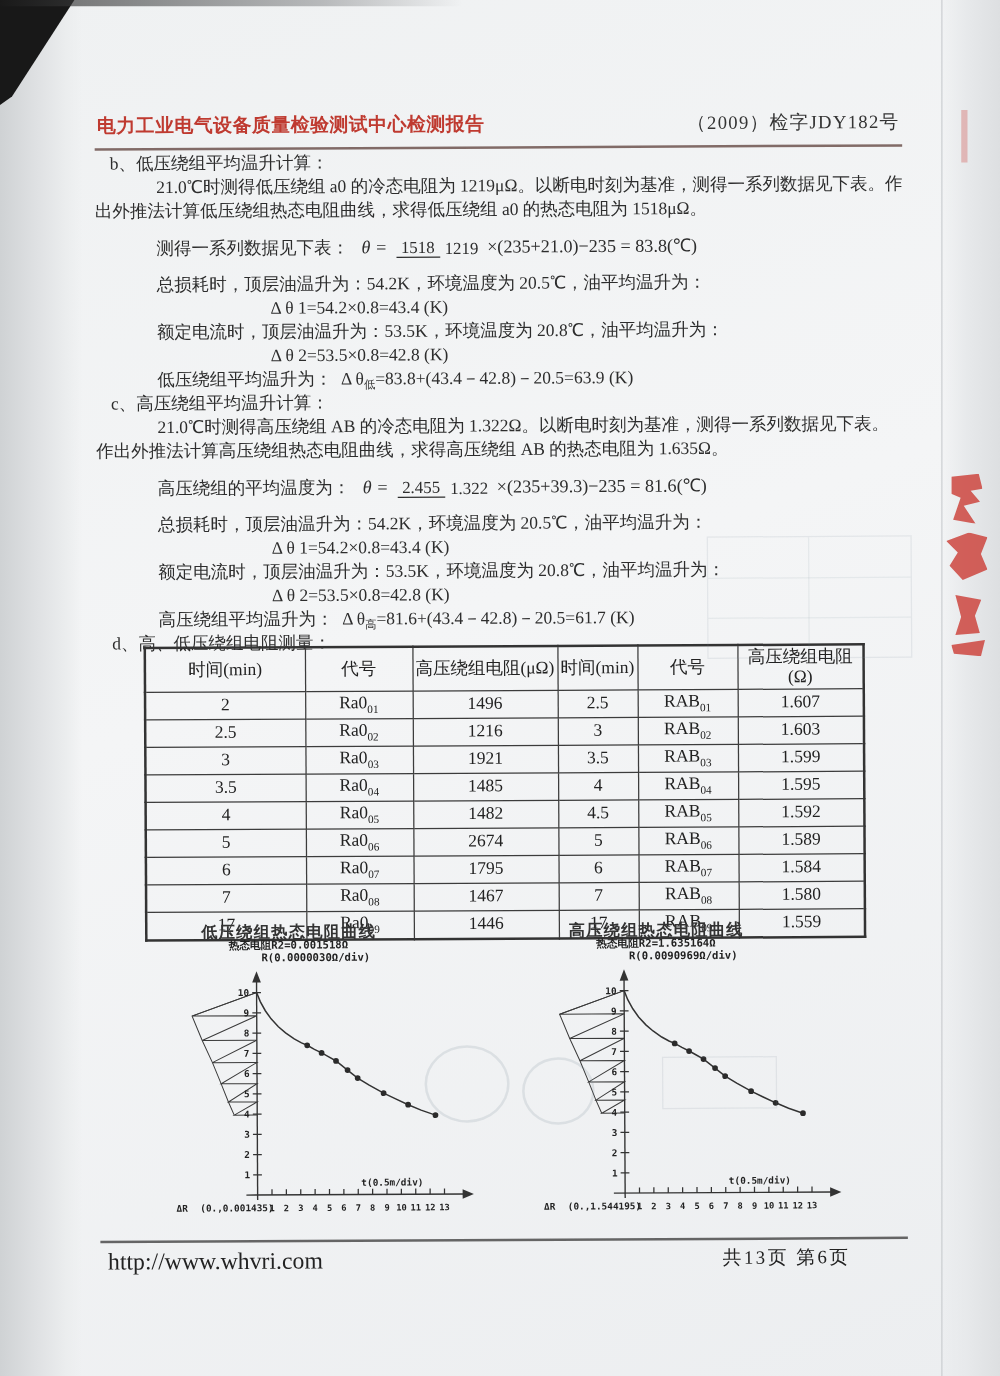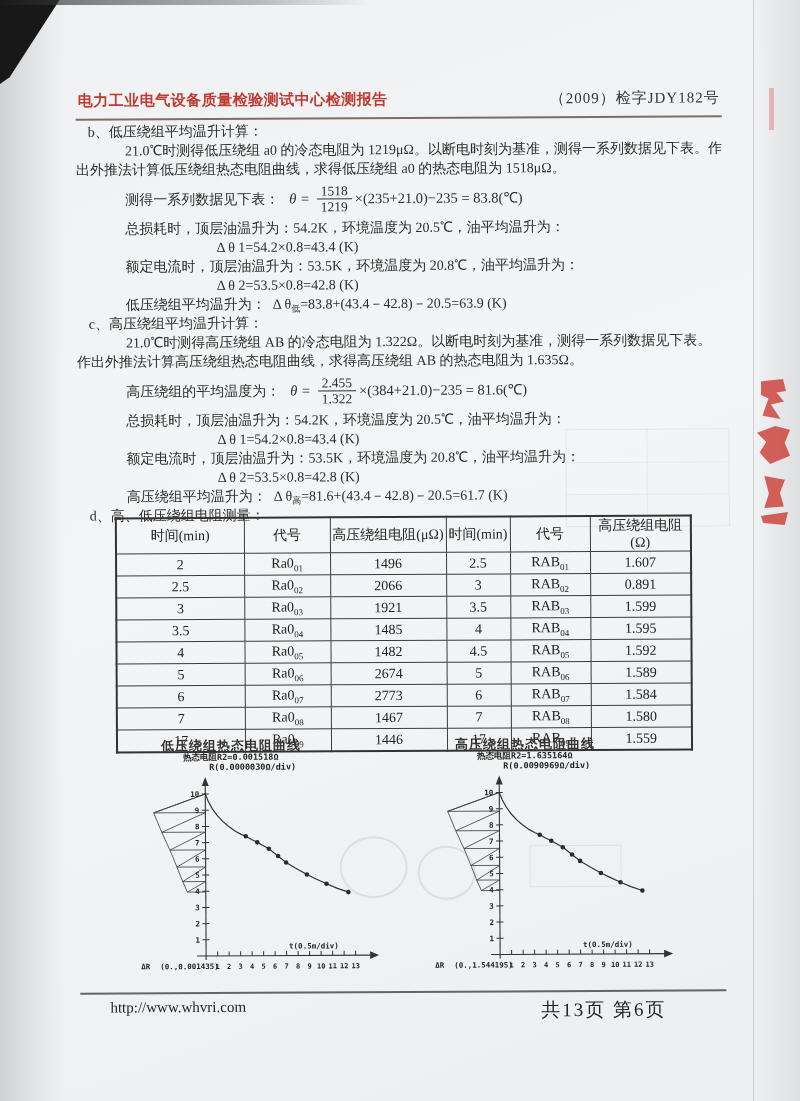--- a/index.html
+++ b/index.html
@@ -37,21 +37,21 @@
 
   
   .content{position:absolute;left:78px;top:121px;width:652px;font-size:14px;line-height:19px;white-space:nowrap;}
   .line{height:19px;}
   .pl1{padding-left:12px;}
   .pl2{padding-left:49px;}
   .pl3{padding-left:140px;}
   .formula-line{height:40px;display:flex;align-items:center;padding-left:49px;}
   .formula{display:inline-flex;align-items:center;margin-left:10px;font-size:14.5px;}
   .formula .theta{font-style:italic;margin-right:4px;}
-  .frac{display:inline-flex;flex-direction:column;align-items:flex-end;margin:0 3px;line-height:15px;font-size:13.5px;}
+  .frac{display:inline-flex;flex-direction:row;align-items:flex-end;margin:0 3px;line-height:15px;font-size:13.5px;}
   .frac .num{padding:0 4px;border-bottom:1px solid #2d2d2d;}
   .frac .den{padding:0 4px;}
   .rsub{font-size:9px;vertical-align:-3px;}
 
   
   .rtable{position:absolute;left:115px;top:516px;border-collapse:collapse;table-layout:fixed;
           font-size:14px;text-align:center;color:#222;}
   .rtable th,.rtable td{border:1px solid #3c3c3c;font-weight:normal;padding:0;height:21px;overflow:hidden;}
   .rtable thead th{height:22px;}
   .rtable{border:2px solid #333;}
@@ -63,22 +63,22 @@
   .chart.c0{left:138px;}
   .chart.c1{left:432px;}
   .chart-title{font-weight:bold;font-size:13px;letter-spacing:1px;color:#333;padding-left:22px;height:16px;}
   .chart-sub{font-family:"DejaVu Sans Mono",monospace;font-weight:bold;font-size:8.5px;line-height:9.5px;color:#222;}
   .chart-sub.r2{padding-left:44px;}
   .chart-sub.dv{padding-left:70px;}
   .chart svg{display:block;margin-top:2px;}
 
   
   .footer-rule{position:absolute;left:78px;top:991px;width:646px;height:2px;background:#4c4c4c;opacity:.85;}
-  .footer-url{position:absolute;left:84px;top:998px;font-size:15px;color:#222;margin-left:24px;}
-  .footer-pages{position:absolute;right:136px;top:998px;font-size:19px;color:#222;letter-spacing:2px;}
+  .footer-url{position:absolute;left:84px;top:998px;font-size:19px;color:#222;}
+  .footer-pages{position:absolute;right:122px;top:998px;font-size:15px;color:#222;letter-spacing:2px;}
 </style>
 </head>
 <body>
 
 <div class="scan">
 
   <div class="sheet">
 
     <div class="header">
       <span class="title">电力工业电气设备质量检验测试中心检测报告</span>
@@ -112,21 +112,21 @@
       <div class="line pl2">21.0℃时测得高压绕组 AB 的冷态电阻为 1.322Ω。以断电时刻为基准，测得一系列数据见下表。</div>
       <div class="line">作出外推法计算高压绕组热态电阻曲线，求得高压绕组 AB 的热态电阻为 1.635Ω。</div>
       <div class="formula-line">
         <span>高压绕组的平均温度为：</span>
         <span class="formula">
           <span class="theta">θ =</span>
           <span class="frac">
             <span class="num">2.455</span>
             <span class="den">1.322</span>
           </span>
-          <span>×(384+21.0)−235 = 81.6(℃)</span>
+          <span>×(235+39.3)−235 = 81.6(℃)</span>
         </span>
       </div>
       <div class="line pl2">总损耗时，顶层油温升为：54.2K，环境温度为 20.5℃，油平均温升为：</div>
       <div class="line pl3">Δ θ 1=54.2×0.8=43.4 (K)</div>
       <div class="line pl2">额定电流时，顶层油温升为：53.5K，环境温度为 20.8℃，油平均温升为：</div>
       <div class="line pl3">Δ θ 2=53.5×0.8=42.8 (K)</div>
       <div class="line pl2"><span>高压绕组平均温升为：</span>&nbsp;&nbsp;<span>Δ θ</span><span class="rsub">高</span><span>=81.6+(43.4－42.8)－20.5=61.7 (K)</span></div>
 
       <div class="line pl1">d、高、低压绕组电阻测量：</div>
     </div>
@@ -155,24 +155,24 @@
             <td>2</td>
             <td>Ra0<sub>01</sub></td>
             <td>1496</td>
             <td>2.5</td>
             <td>RAB<sub>01</sub></td>
             <td>1.607</td>
           </tr>
           <tr>
             <td>2.5</td>
             <td>Ra0<sub>02</sub></td>
-            <td>2066</td>
+            <td>1216</td>
             <td>3</td>
             <td>RAB<sub>02</sub></td>
-            <td>0.891</td>
+            <td>1.603</td>
           </tr>
           <tr>
             <td>3</td>
             <td>Ra0<sub>03</sub></td>
             <td>1921</td>
             <td>3.5</td>
             <td>RAB<sub>03</sub></td>
             <td>1.599</td>
           </tr>
           <tr>
@@ -195,21 +195,21 @@
             <td>5</td>
             <td>Ra0<sub>06</sub></td>
             <td>2674</td>
             <td>5</td>
             <td>RAB<sub>06</sub></td>
             <td>1.589</td>
           </tr>
           <tr>
             <td>6</td>
             <td>Ra0<sub>07</sub></td>
-            <td>2773</td>
+            <td>1795</td>
             <td>6</td>
             <td>RAB<sub>07</sub></td>
             <td>1.584</td>
           </tr>
           <tr>
             <td>7</td>
             <td>Ra0<sub>08</sub></td>
             <td>1467</td>
             <td>7</td>
             <td>RAB<sub>08</sub></td>

